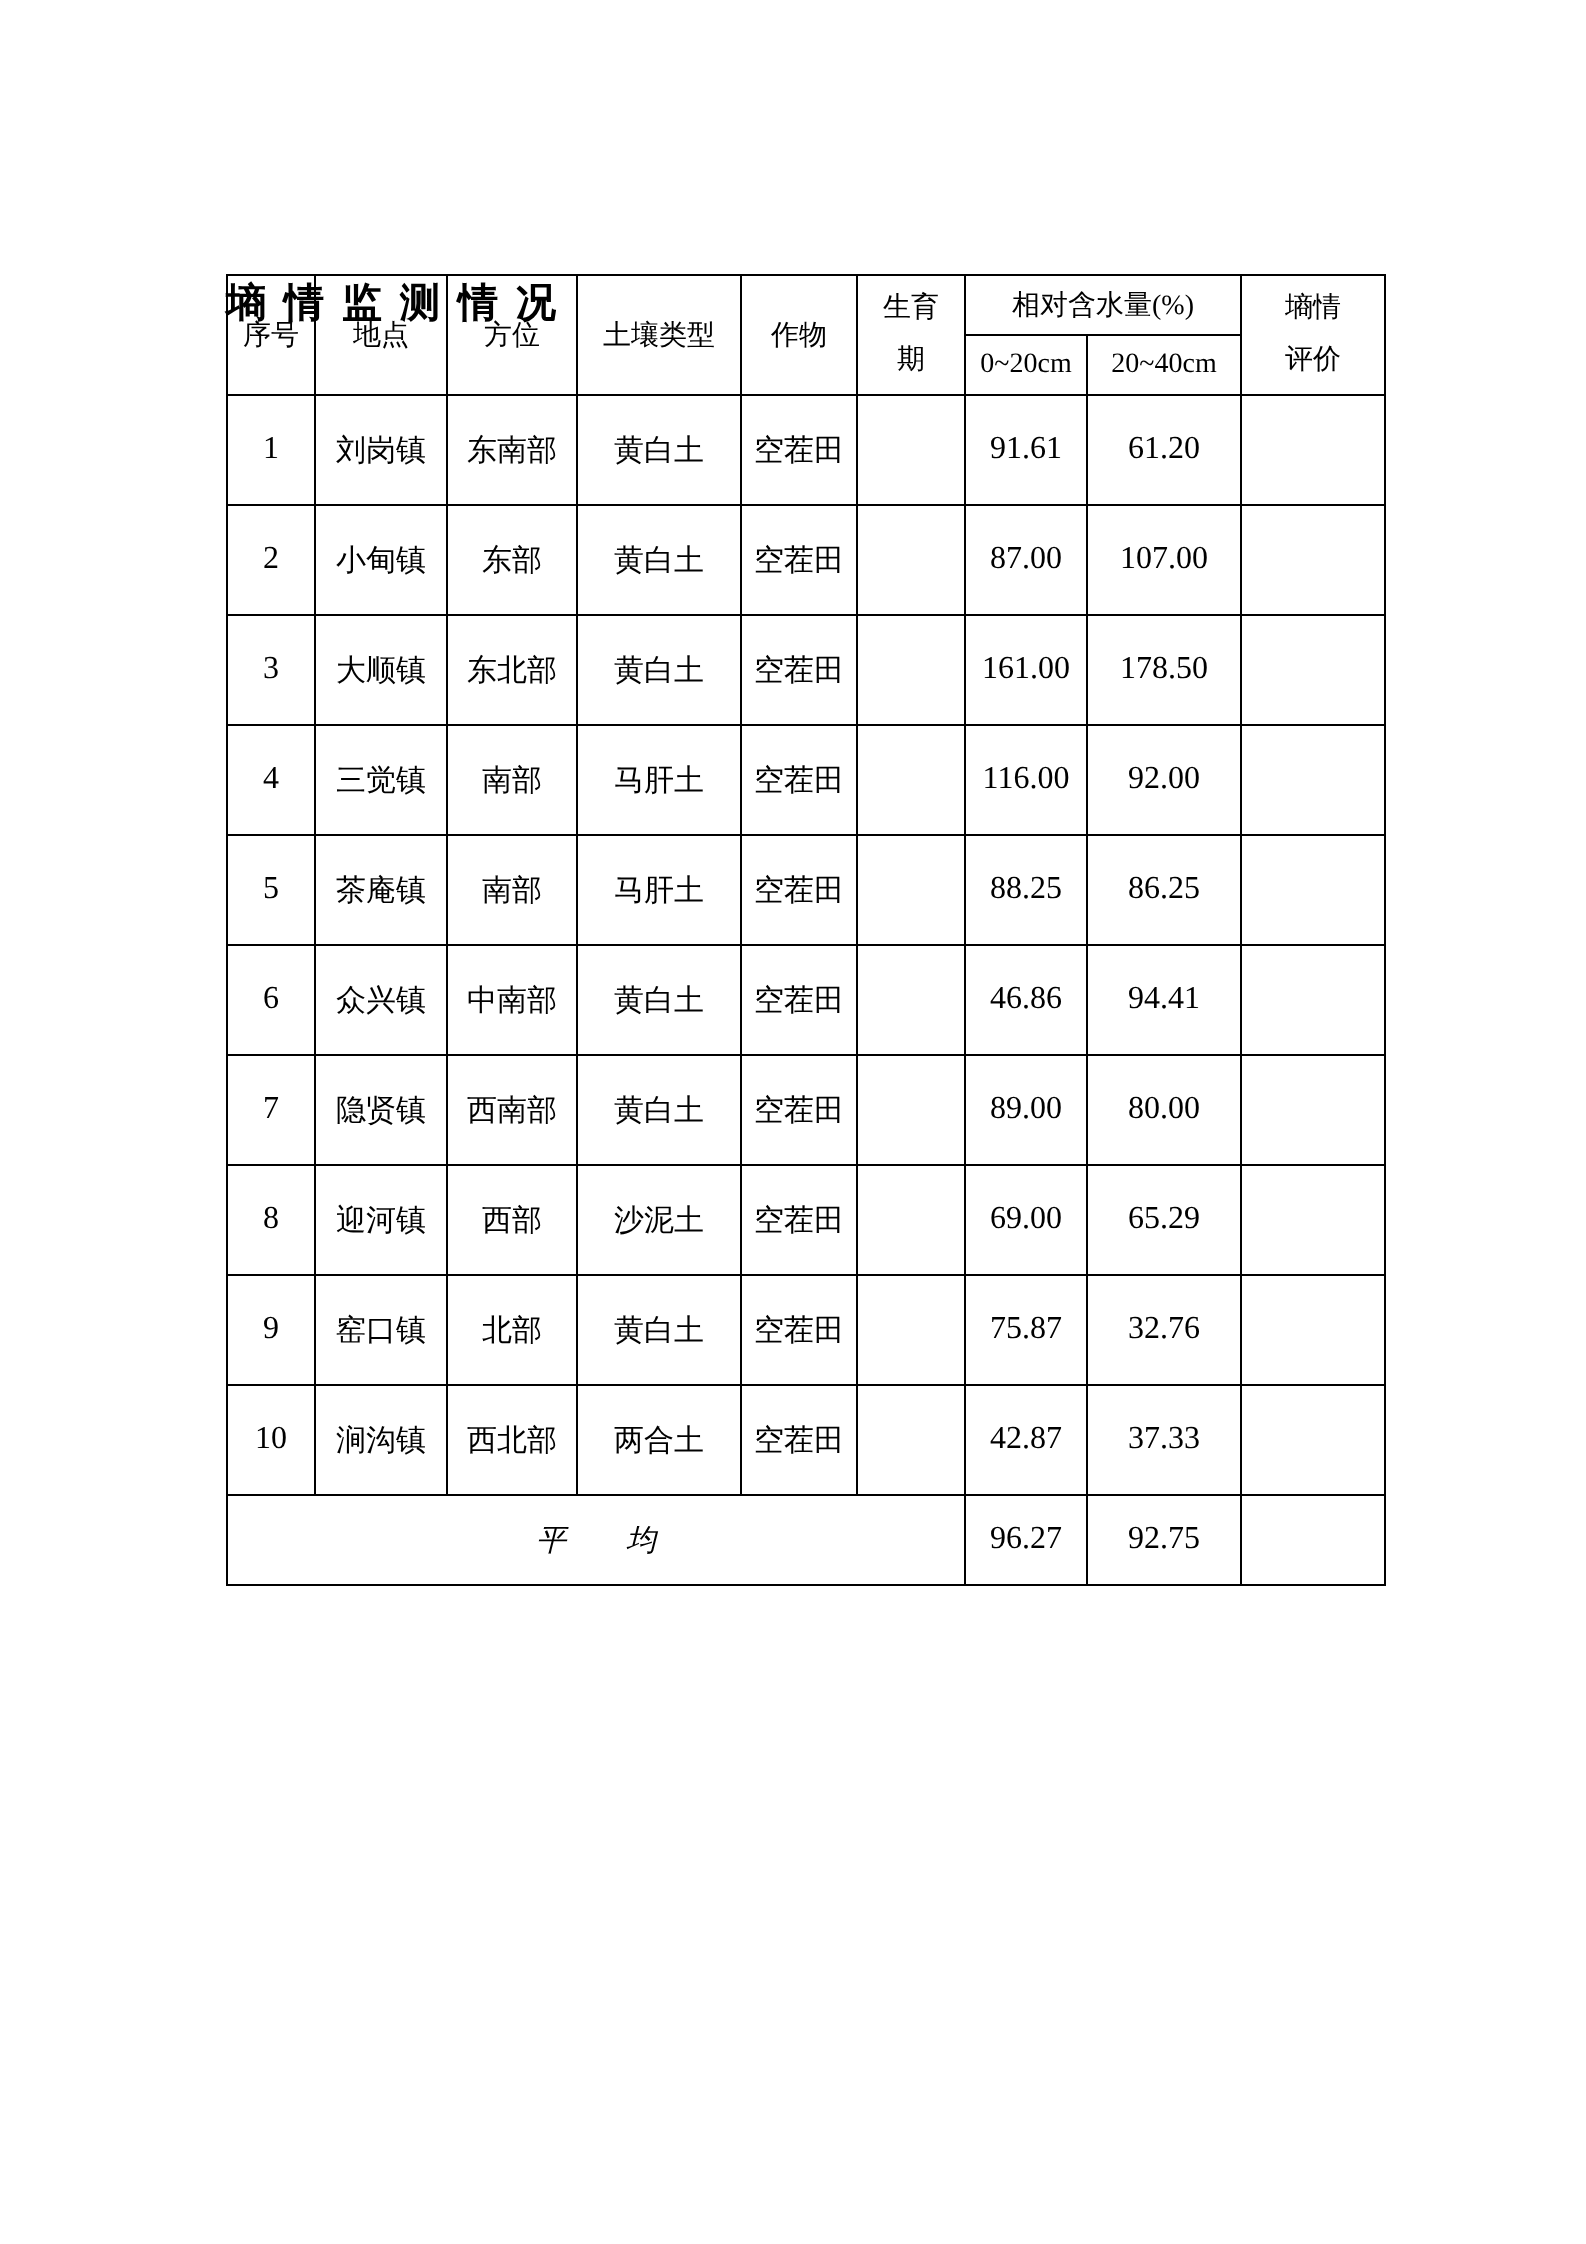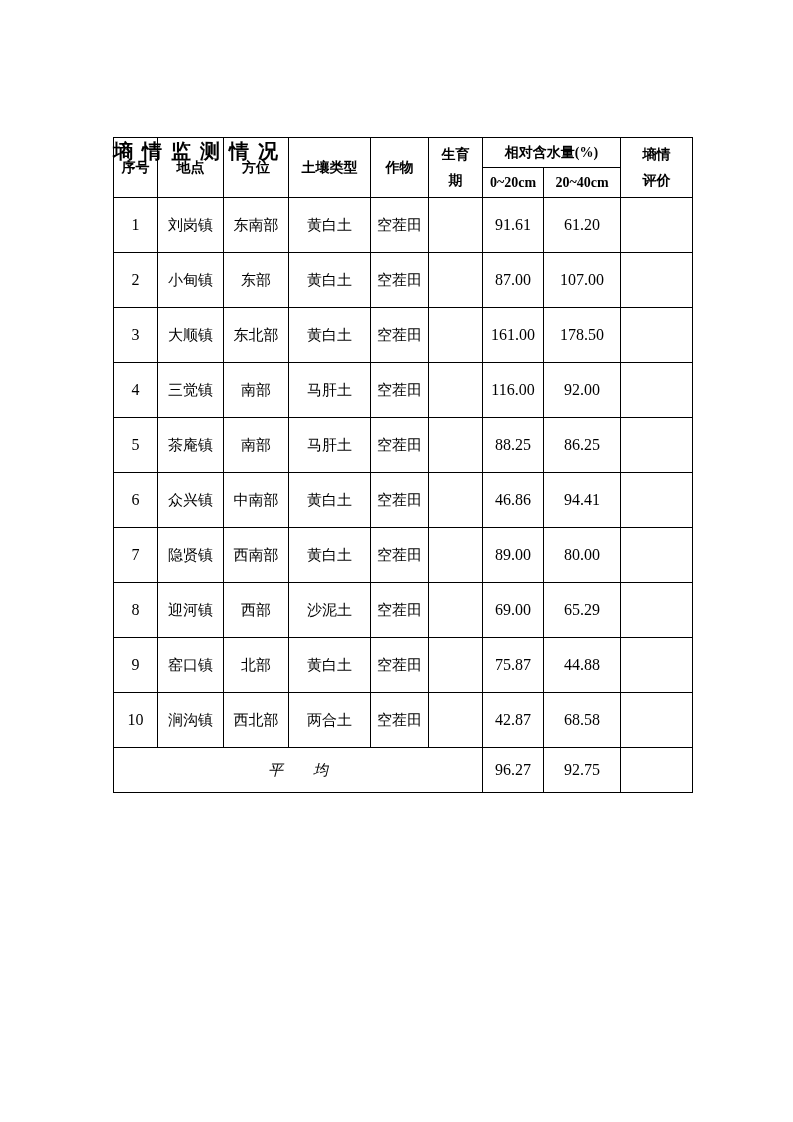--- a/index.html
+++ b/index.html
@@ -38,21 +38,21 @@
   }
   table.monitor th,
   table.monitor td {
     border: 1px solid #000000;
     text-align: center;
     vertical-align: middle;
     padding: 0;
     overflow: hidden;
   }
   thead th {
-    font-weight: bold;
+    font-weight: normal;
     font-size: 14px;
   }
   .two-line {
     white-space: pre-line;
     line-height: 26px;
   }
   tr.h-row { height: 30px; }
   tbody tr.d-row { height: 55px; }
   tr.f-row { height: 45px; }
   .ch  { font-size: 15px; }
@@ -187,32 +187,32 @@
         <td class="ch"></td>
       </tr>
       <tr class="d-row">
         <td class="num">9</td>
         <td class="ch">窑口镇</td>
         <td class="ch">北部</td>
         <td class="ch">黄白土</td>
         <td class="ch">空茬田</td>
         <td class="ch"></td>
         <td class="num">75.87</td>
-        <td class="num">44.88</td>
+        <td class="num">32.76</td>
         <td class="ch"></td>
       </tr>
       <tr class="d-row">
         <td class="num">10</td>
         <td class="ch">涧沟镇</td>
         <td class="ch">西北部</td>
         <td class="ch">两合土</td>
         <td class="ch">空茬田</td>
         <td class="ch"></td>
         <td class="num">42.87</td>
-        <td class="num">68.58</td>
+        <td class="num">37.33</td>
         <td class="ch"></td>
       </tr>
       <tr class="f-row">
         <td colspan="6" class="f-label">平　　均</td>
         <td class="f-num">96.27</td>
         <td class="f-num">92.75</td>
         <td class="ch"></td>
       </tr>
     </tbody>
   </table>

